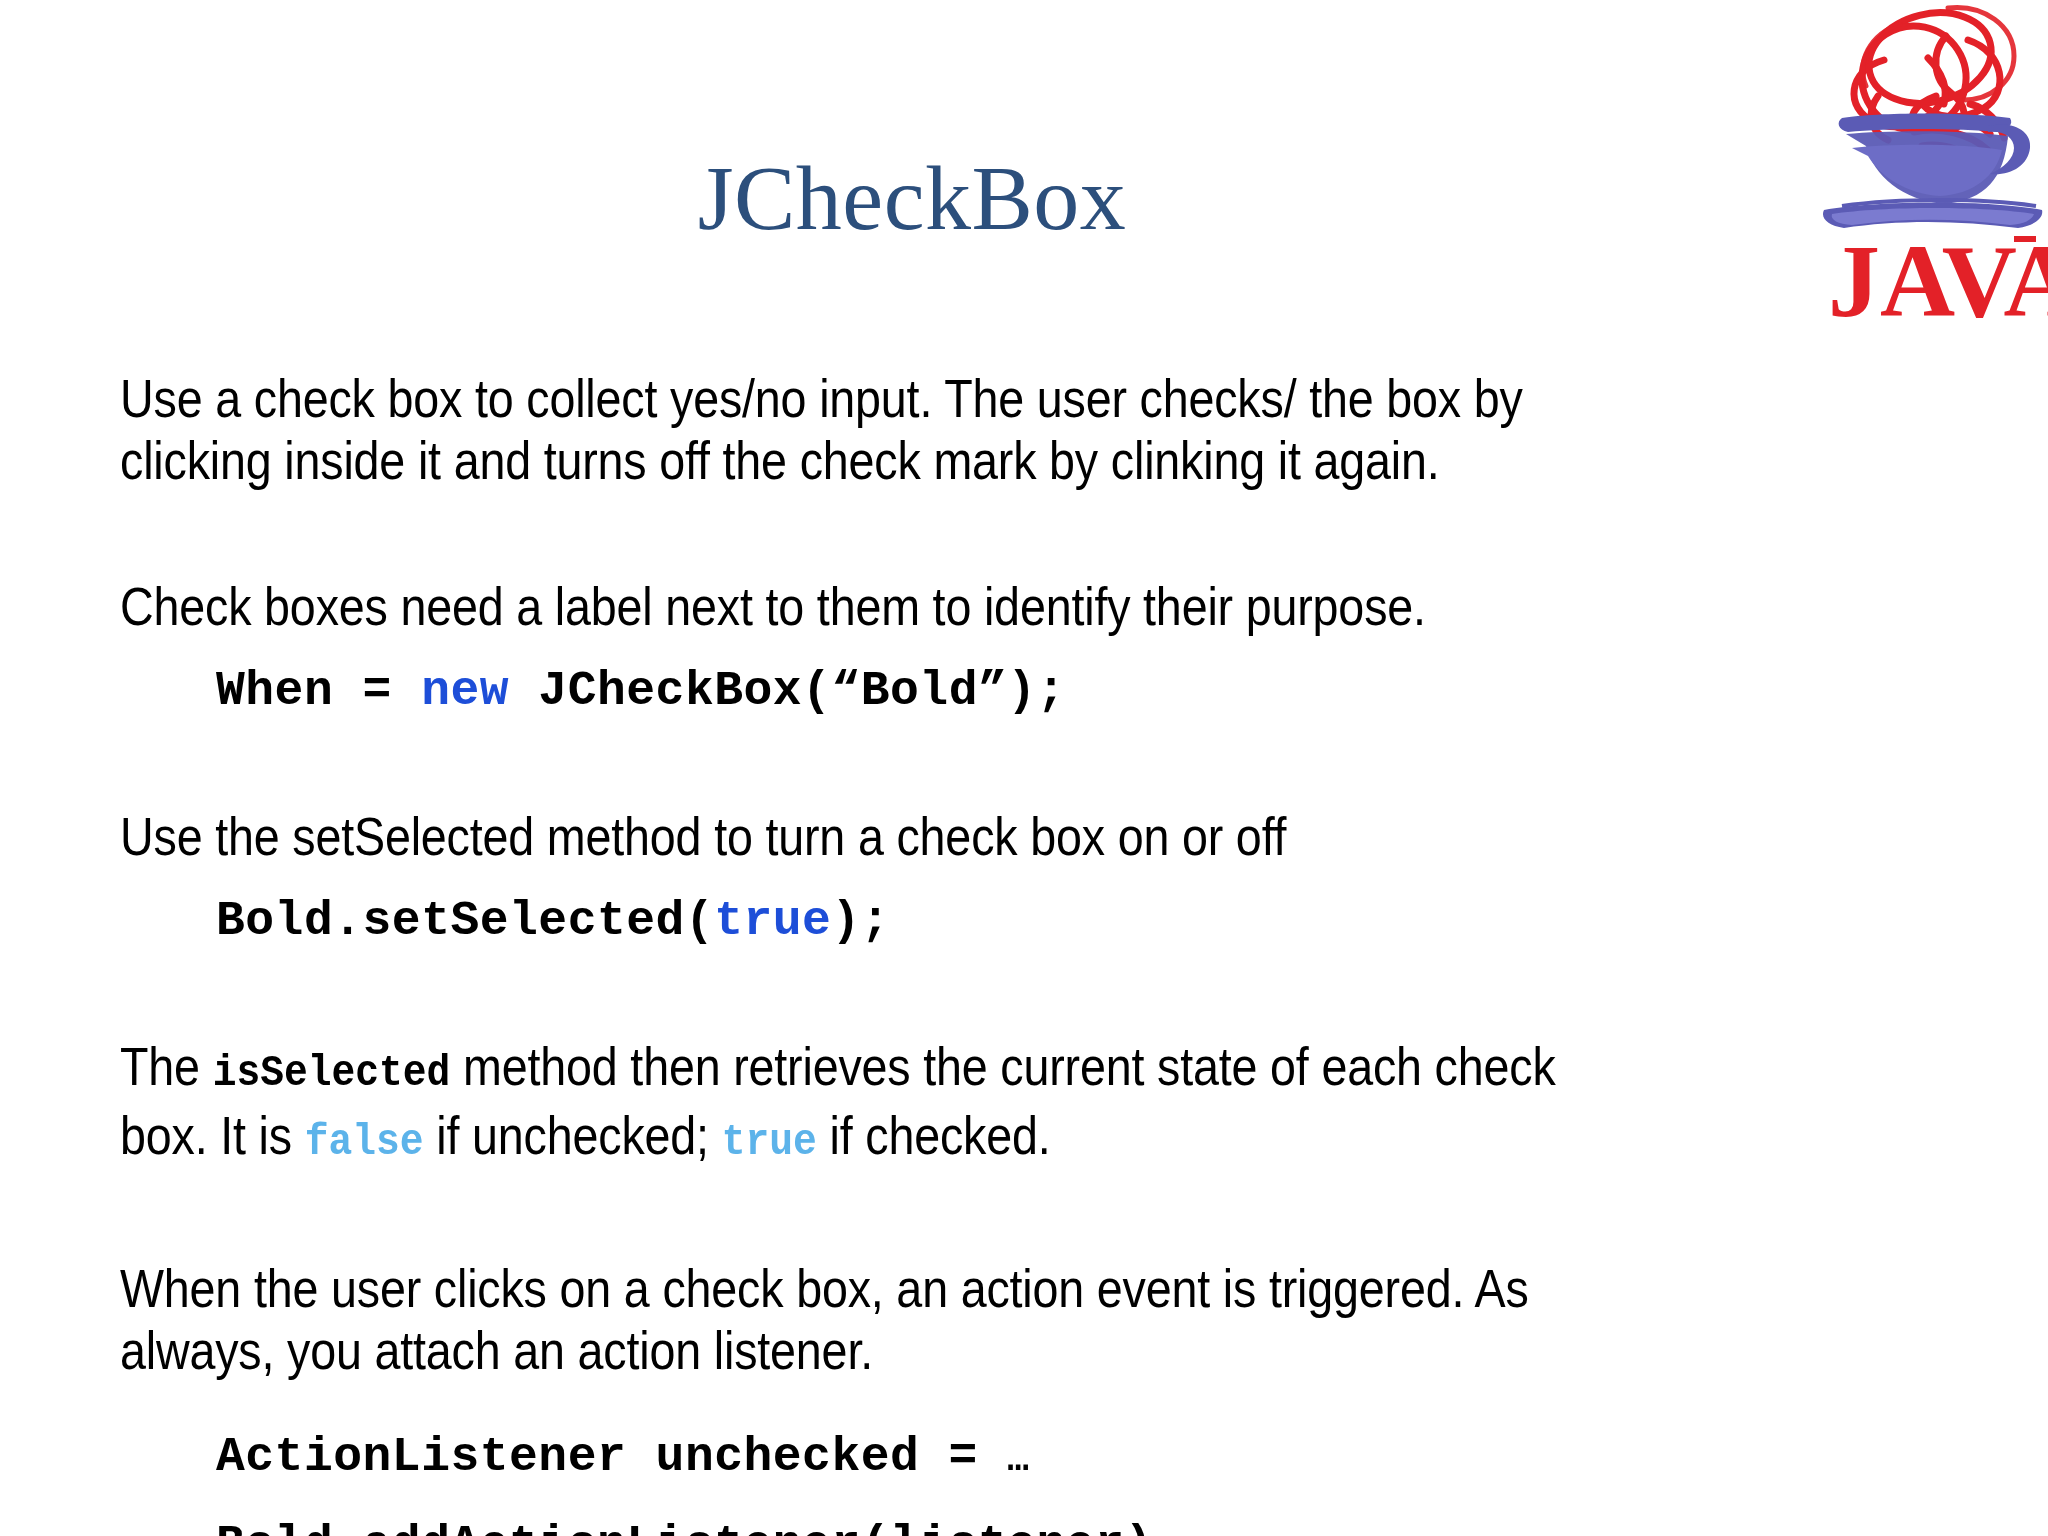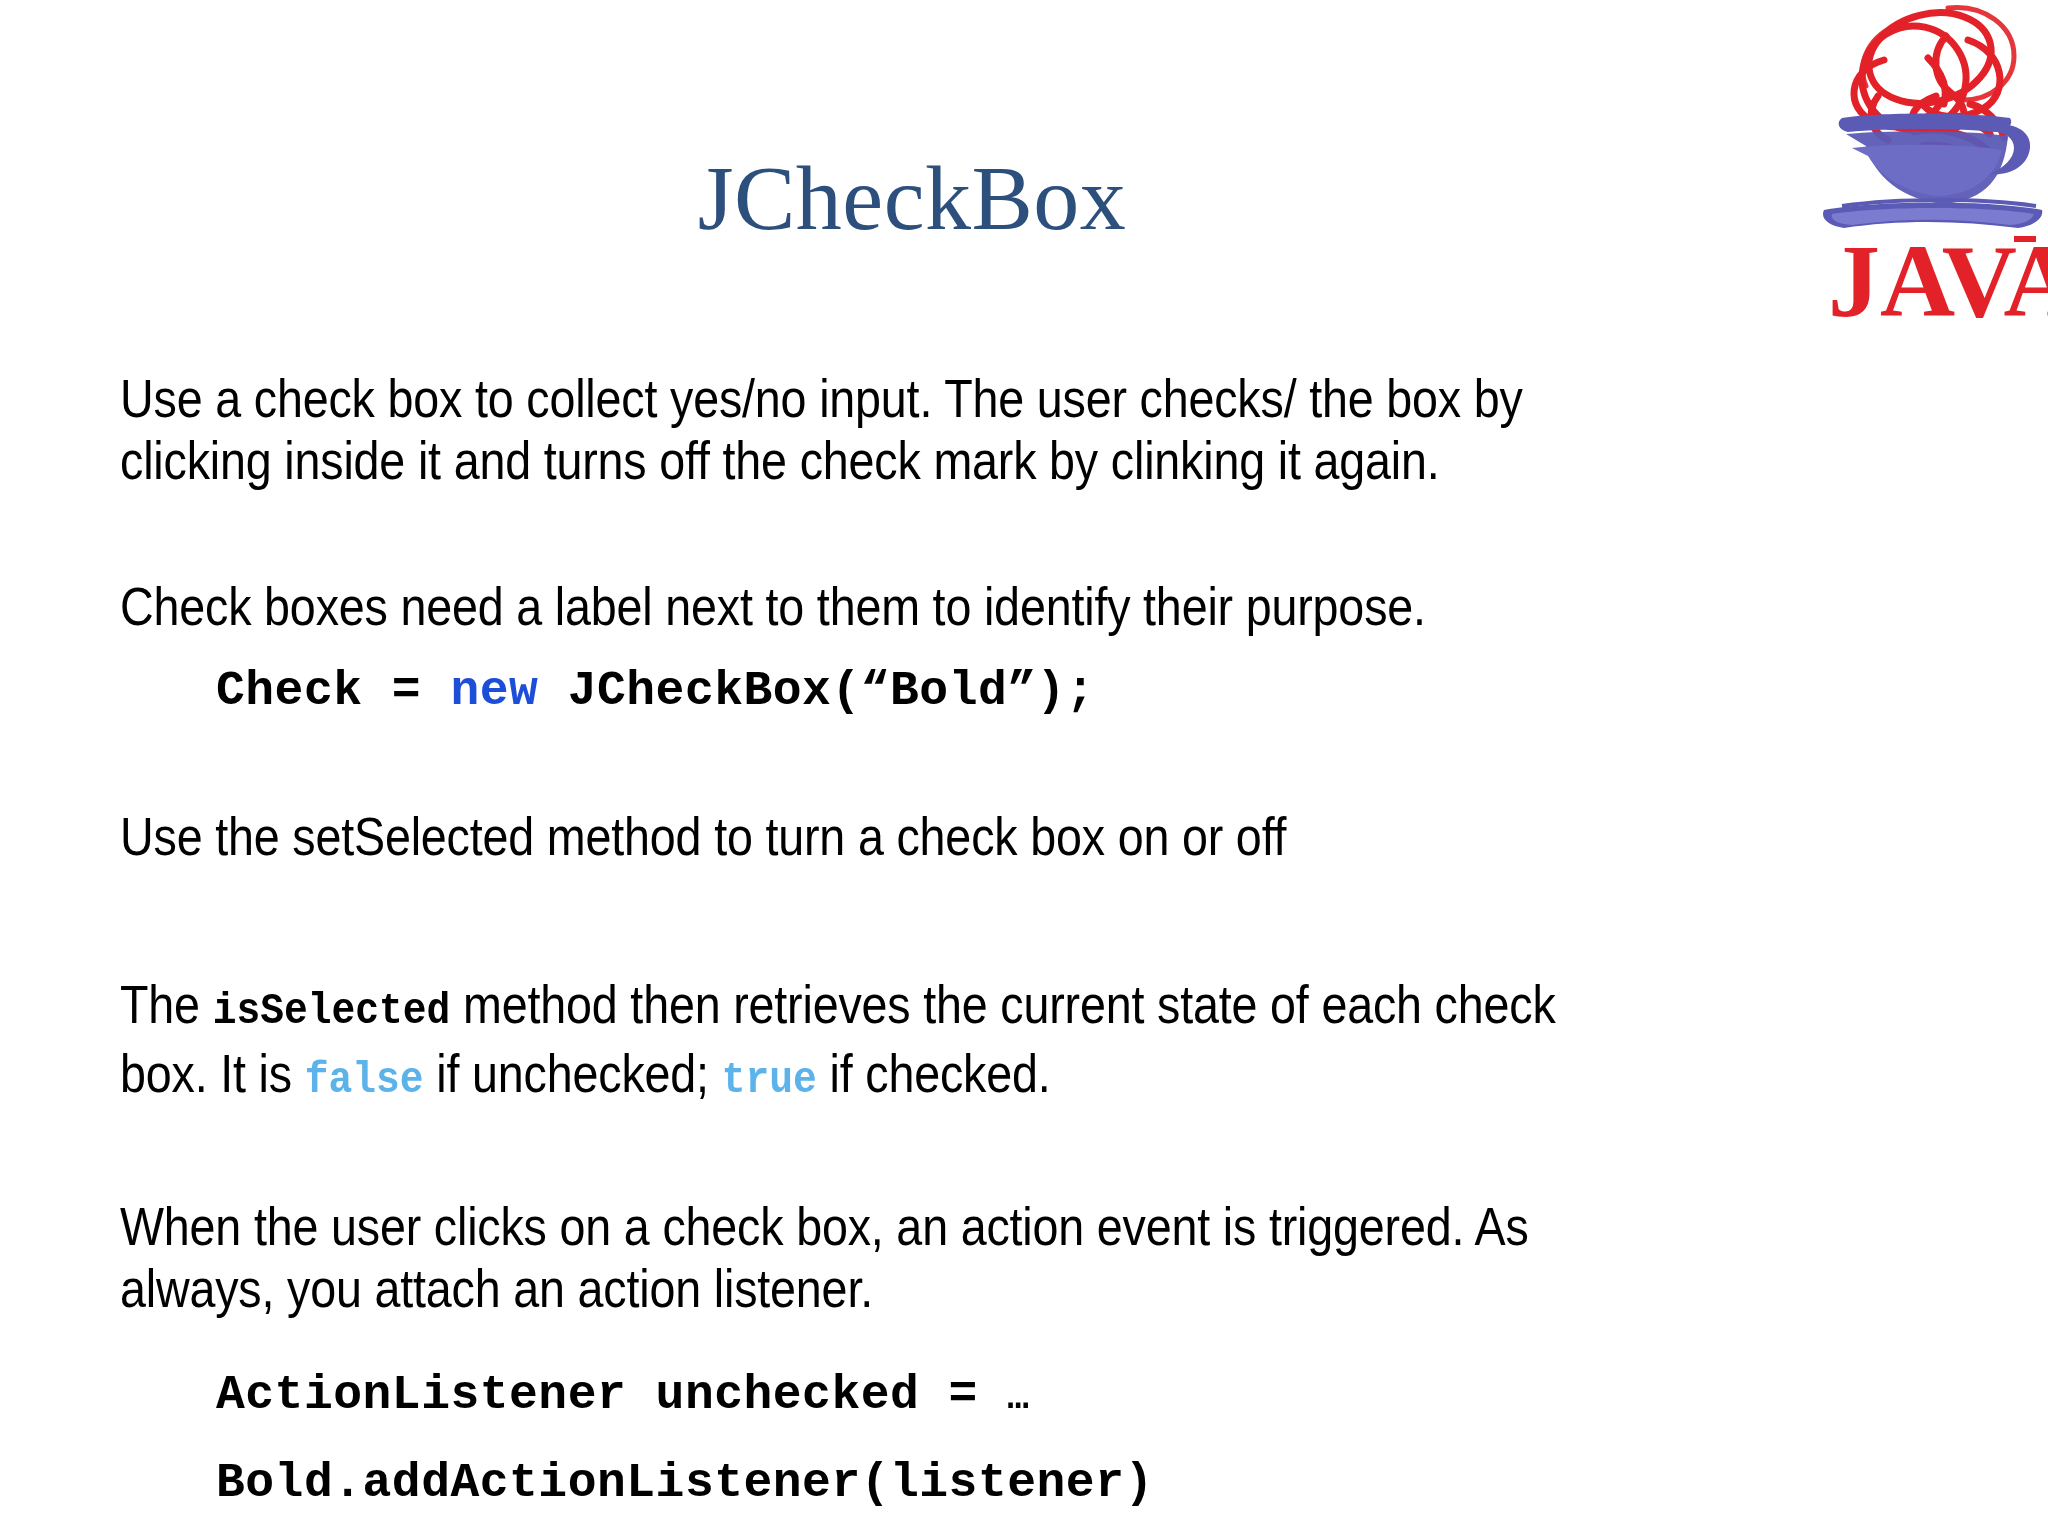--- a/index.html
+++ b/index.html
@@ -152,28 +152,29 @@
 
     <div class="para">Use a check box to collect yes/no input.  The user checks/ the box by</div>
     <div class="para">clicking inside it and turns off the check mark by clinking it again.</div>
 
     <div class="gap-lg"></div>
 
     <div class="para">Check boxes need a label next to them to identify their purpose.</div>
 
     <div class="gap-sm"></div>
 
-    <div class="code"><span>Check = </span><span class="kw">new</span><span> JCheckBox(“Bold”);</span></div>
+    <div class="code"><span>When = </span><span class="kw">new</span><span> JCheckBox(“Bold”);</span></div>
 
     <div class="gap-lg"></div>
 
     <div class="para">Use the setSelected method to turn  a check box on or off</div>
 
     <div class="gap-sm"></div>
 
+    <div class="code"><span>Bold.setSelected(</span><span class="kw">true</span><span>);</span></div>
 
     <div class="gap-lg"></div>
 
     <div class="para"><span>The </span><span class="mono-inline">isSelected</span><span> method then retrieves the current state of each check</span></div>
     <div class="para"><span>box.  It is </span><span class="mono-inline kw">false</span><span> if unchecked; </span><span class="mono-inline kw">true</span><span> if checked.</span></div>
 
     <div class="gap-lg"></div>
 
     <div class="para">When the user clicks on a check box, an action event is triggered.  As</div>
     <div class="para">always, you attach an action listener.</div>

